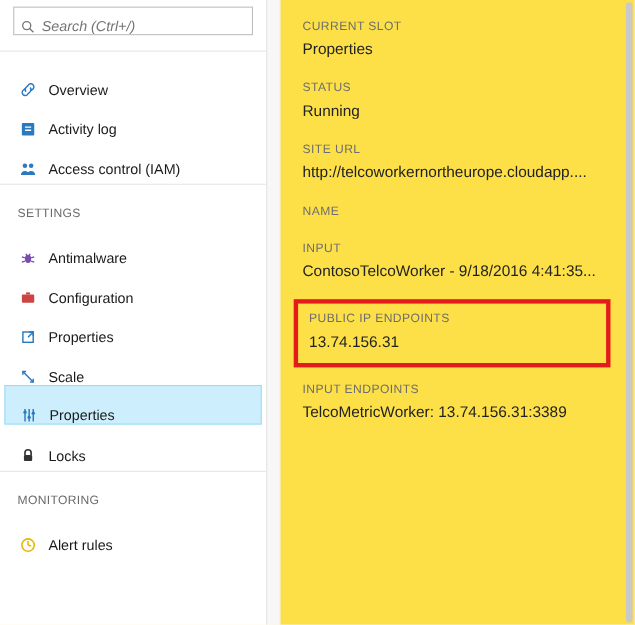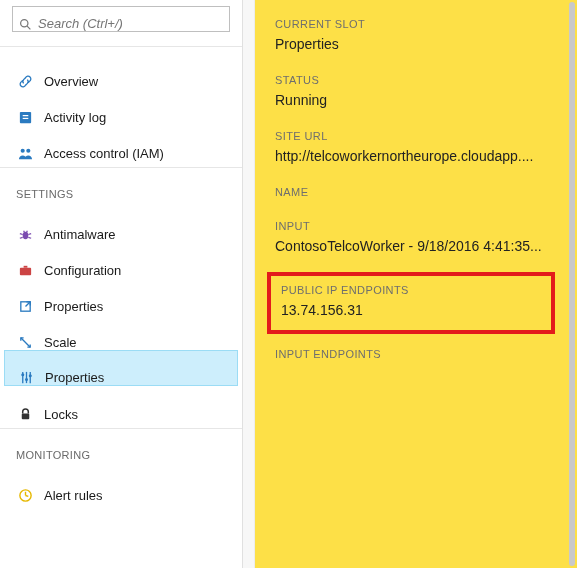--- a/index.html
+++ b/index.html
@@ -305,17 +305,18 @@
 
     <div class="highlight-box">
       <div class="field">
         <div class="field-label">PUBLIC IP ENDPOINTS</div>
         <div class="field-value">13.74.156.31</div>
       </div>
     </div>
 
     <div class="field">
       <div class="field-label">INPUT ENDPOINTS</div>
+      <div class="field-value">TelcoMetricWorker: 13.74.156.31:3389</div>
     </div>
 
     <div class="content-scroll"></div>
   </div>
 </div>
 
 </body></html>

